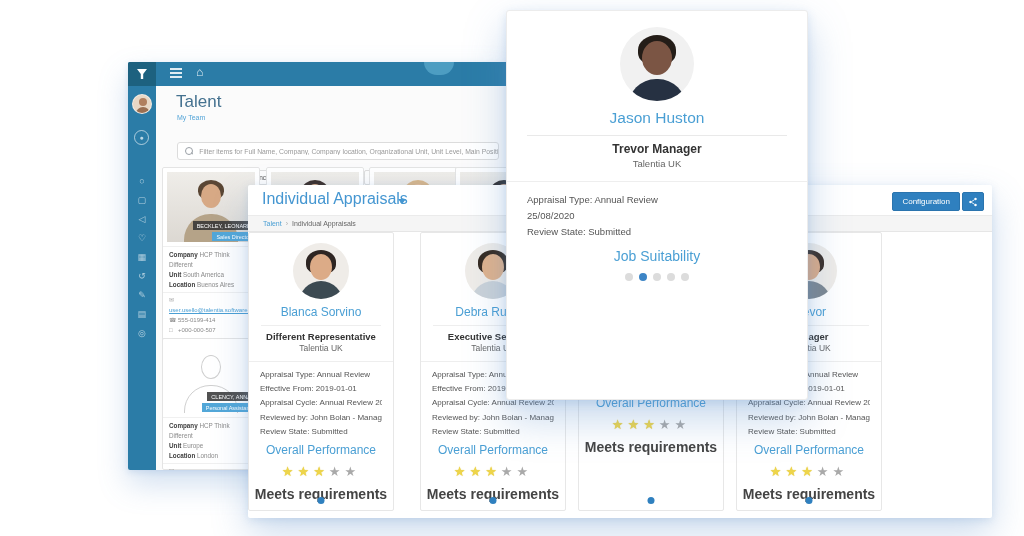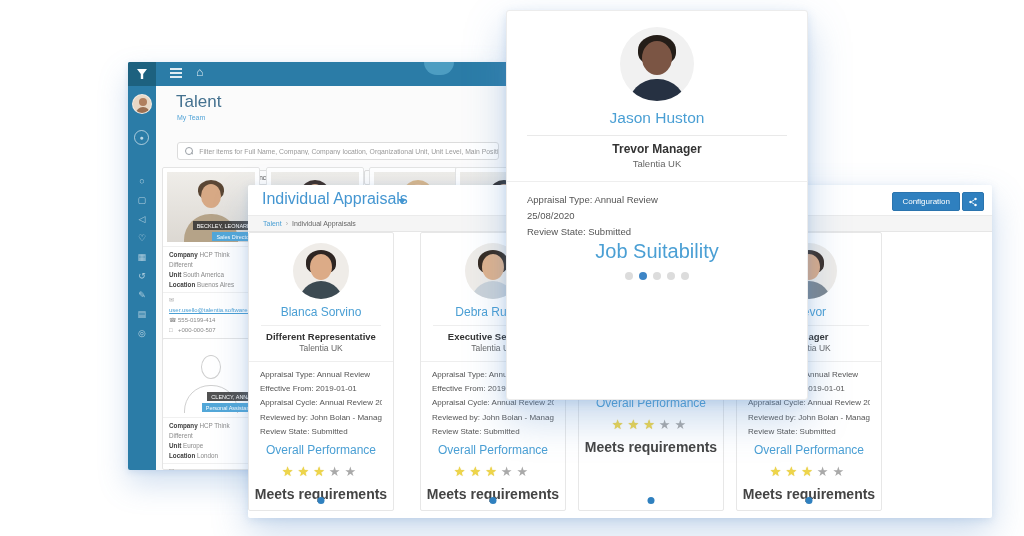--- a/index.html
+++ b/index.html
@@ -98,21 +98,21 @@
   .j-avatar .hair { position:absolute; left:50%; top:8px; transform:translateX(-50%); width:38px; height:30px; border-radius:50% 50% 40% 40%; background:#241d18; }
   .j-avatar .head { position:absolute; left:50%; top:14px; transform:translateX(-50%); width:30px; height:34px; border-radius:50%; background:#7b5544; }
   .j-avatar .torso { position:absolute; left:50%; bottom:-10px; transform:translateX(-50%); width:58px; height:32px; border-radius:28px 28px 0 0; background:#263142; }
   .j-avatar .shirt { position:absolute; left:50%; bottom:0; transform:translateX(-50%); width:10px; height:14px; background:#f4f4f4; }
   .j-name { margin-top:8px; font-size:15.5px; color:#4a9fd4; cursor:pointer;}
   .j-hr { border-top:1px solid #e9e9e9; margin:8px 20px 0; }
   .j-pos { margin-top:6px; font-size:12px; font-weight:bold; color:#333; }
   .j-comp { margin-top:2px; font-size:9.5px; color:#666; }
   .j-details { margin:12px 0 0; border-top:1px solid #eee; padding:10px 20px 0; text-align:left; }
   .j-details .detail-line { font-size:9.5px; line-height:16px; color:#555; }
-  .j-chart-title { font-size:20px; color:#4a9fd4; }
+  .j-chart-title { margin-top:8px; font-size:14px; color:#4a9fd4; }
   .donut { width:92px; height:92px; border-radius:50%; margin:10px auto 0; position:relative;
            background:conic-gradient(#2e7fc0 0deg 266.4deg, #cbcbcb 266.4deg 360deg); }
   .donut .hole { position:absolute; left:10px; top:10px; width:72px; height:72px; background:#fff; border-radius:50%; display:flex; align-items:center; justify-content:center; }
   .donut .pct { font-size:20px; color:#222; font-weight:600; }
   .j-dots { margin-top:9px; display:flex; justify-content:center; gap:6px; }
   .j-dots .d { width:8px; height:8px; border-radius:50%; background:#dcdcdc; cursor:pointer;}
   .j-dots .d.on { background:#3d85c6; }
 </style>
 </head>
 <body>

